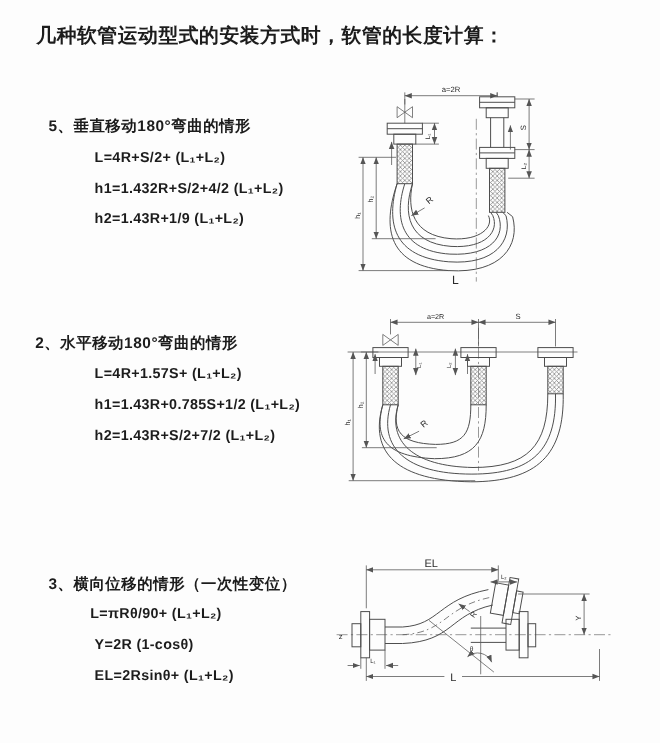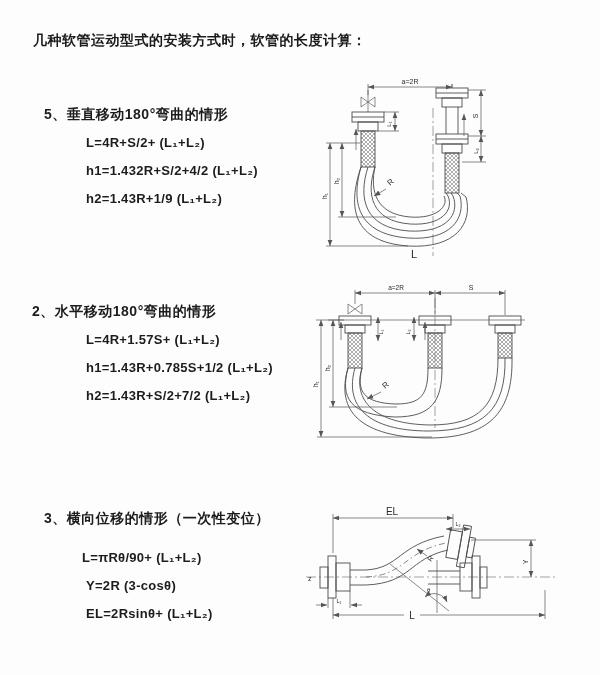--- a/index.html
+++ b/index.html
@@ -3,21 +3,21 @@
 <meta charset="utf-8">
 <style>
   html,body{margin:0;padding:0;}
   body{
     width:600px;height:675px;position:relative;
     background:#fdfdfd;
     font-family:"Liberation Sans","DejaVu Sans",sans-serif;
     color:#1c1c1c;overflow:hidden;
   }
   .abs{position:absolute;white-space:nowrap;}
-  .title{left:33px;top:32px;font-size:14px;font-weight:600;letter-spacing:0.5px;}
+  .title{left:33px;top:20px;font-size:18px;font-weight:600;letter-spacing:0.5px;}
   .heading{font-size:14px;font-weight:600;letter-spacing:0.5px;}
   .formula{font-size:13px;font-weight:600;letter-spacing:0.3px;margin-left:24px;}
   svg{position:absolute;overflow:visible;}
   svg text{font-family:"Liberation Sans","DejaVu Sans",sans-serif;fill:#2a2a2a;}
   .objline{stroke:#4c4c4c;stroke-width:0.9;fill:none;}
   .thin{stroke:#5a5a5a;stroke-width:0.7;fill:none;}
   .dim{stroke:#555;stroke-width:0.7;fill:none;}
   .cline{stroke:#7a7a7a;stroke-width:0.7;fill:none;stroke-dasharray:10 3 2 3;}
   .hatchbox{stroke:#4c4c4c;stroke-width:0.9;}
 </style>
@@ -29,23 +29,23 @@
 <div class="abs heading" style="left:44px;top:106px">5、垂直移动180°弯曲的情形</div>
 <div class="abs formula" style="left:62px;top:135px">L=4R+S/2+ (L₁+L₂)</div>
 <div class="abs formula" style="left:62px;top:163px">h1=1.432R+S/2+4/2 (L₁+L₂)</div>
 <div class="abs formula" style="left:62px;top:191px">h2=1.43R+1/9 (L₁+L₂)</div>
 
 <div class="abs heading" style="left:32px;top:303px">2、水平移动180°弯曲的情形</div>
 <div class="abs formula" style="left:62px;top:332px">L=4R+1.57S+ (L₁+L₂)</div>
 <div class="abs formula" style="left:62px;top:360px">h1=1.43R+0.785S+1/2 (L₁+L₂)</div>
 <div class="abs formula" style="left:62px;top:388px">h2=1.43R+S/2+7/2 (L₁+L₂)</div>
 
-<div class="abs heading" style="left:44px;top:510px">3、横向位移的情形（一次性变位）</div>
+<div class="abs heading" style="left:44px;top:522px">3、横向位移的情形（一次性变位）</div>
 <div class="abs formula" style="left:58px;top:550px">L=πRθ/90+ (L₁+L₂)</div>
-<div class="abs formula" style="left:62px;top:578px">Y=2R (3-cosθ)</div>
+<div class="abs formula" style="left:62px;top:578px">Y=2R (1-cosθ)</div>
 <div class="abs formula" style="left:62px;top:606px">EL=2Rsinθ+ (L₁+L₂)</div>
 
 <svg style="left:300px;top:66px" width="245" height="200" viewBox="300 66 245 200">
   <defs>
     <marker id="ah1" markerWidth="7" markerHeight="6" refX="6.4" refY="3" orient="auto-start-reverse" markerUnits="userSpaceOnUse">
       <path d="M0,0.5 L6.5,3 L0,5.5 Z" fill="#555"></path>
     </marker>
     <pattern id="br1" width="4" height="4" patternUnits="userSpaceOnUse">
       <path d="M0,4 L4,0 M0,0 L4,4" stroke="#8a8a8a" stroke-width="0.7" fill="none"></path>
     </pattern>

